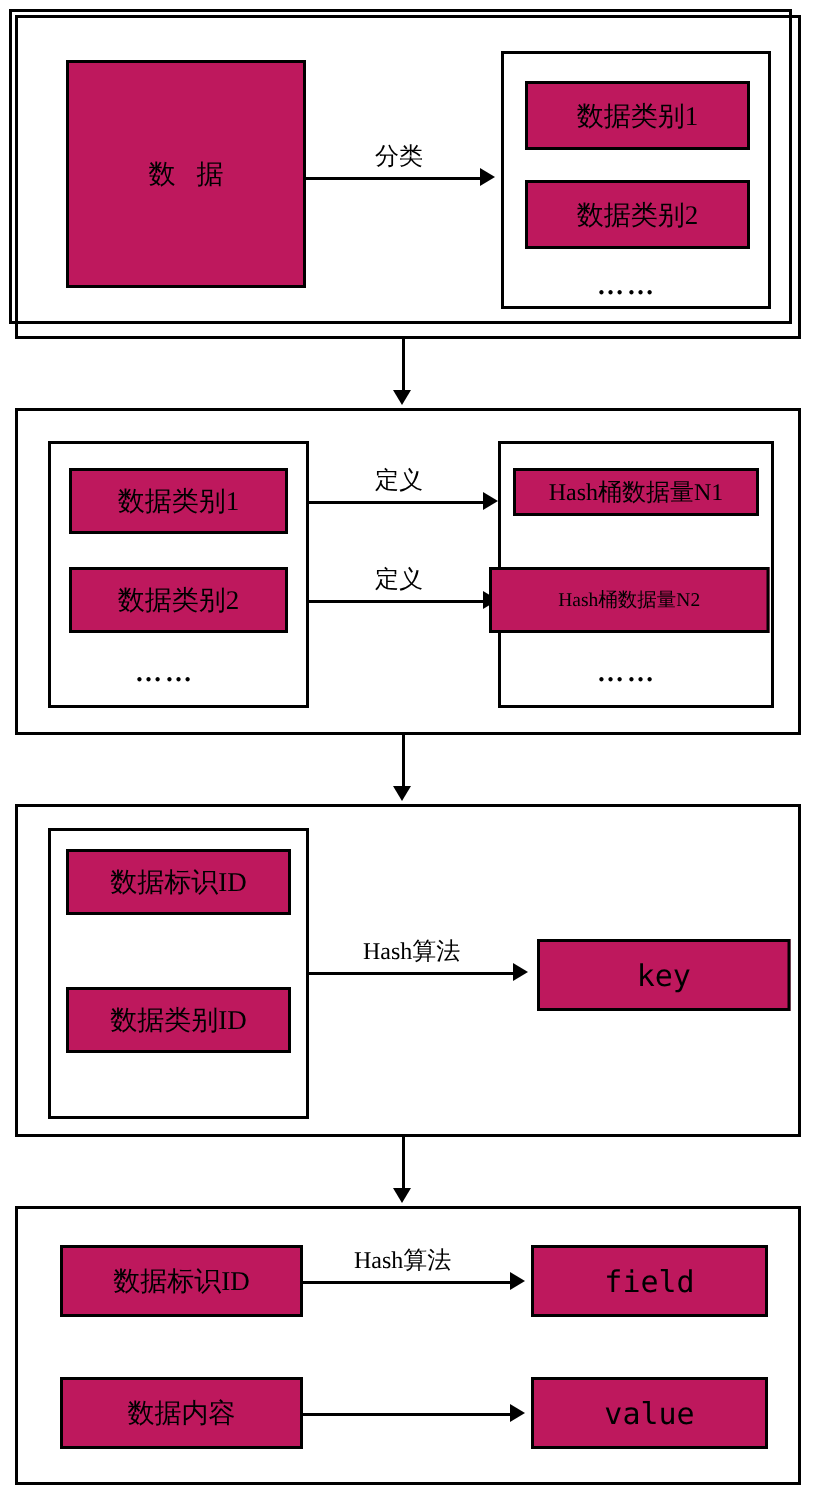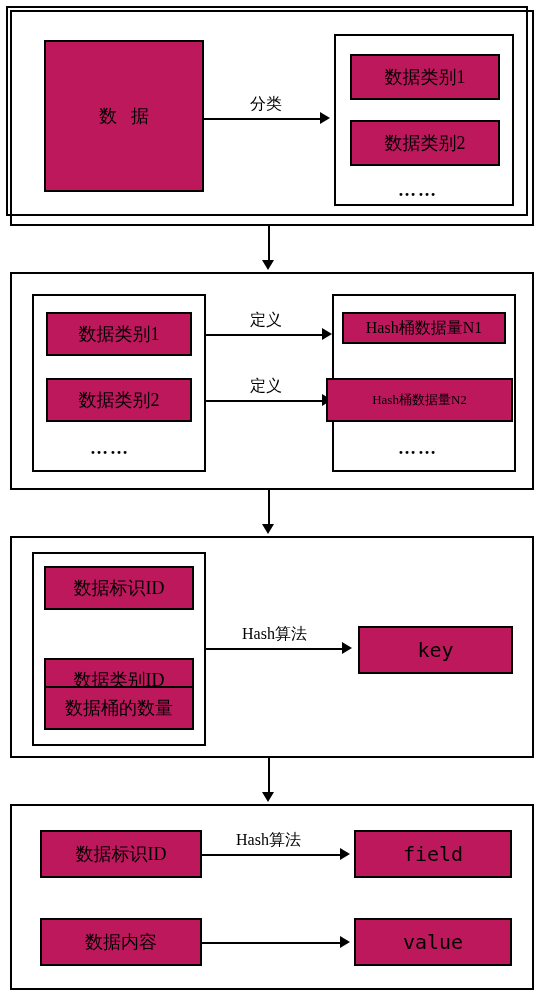--- a/index.html
+++ b/index.html
@@ -128,29 +128,26 @@
 
 <div class="stage" style="left:10px; top:536px; width:524px; height:222px;">
 
   <div class="inner-frame" style="left:20px; top:14px; width:174px; height:194px;"></div>
   <div class="box" style="left:32px; top:28px; width:150px; height:44px;">
     <span>数据标识ID</span>
   </div>
   <div class="box" style="left:32px; top:88px; width:150px; height:44px;margin-top:32px;">
     <span>数据类别ID</span>
   </div>
-  <div class="box" style="left:32px; top:148px; width:150px; height:44px;">
-    <span>数据桶的数量</span>
-  </div>
 
   <div class="arrow-line-h" style="left:194px; top:110px; width:138px;"></div>
   <div class="arrow-head-right" style="left:330px; top:104px;"></div>
   <div class="label" style="left:228px; top:86px;">Hash算法</div>
 
-  <div class="box" style="left:346px; top:88px; width:155px; height:48px; font-family: monospace; font-size:20px;">
+  <div class="box" style="left:346px; top:88px; width:169px; height:48px; font-family: monospace; font-size:20px;">
     <span>key</span>
   </div>
 </div>
 
 <div class="arrow-line-v" style="left:268px; top:758px; height:36px;"></div>
 <div class="arrow-head-down" style="left:262px; top:792px;"></div>
 
 <div class="stage" style="left:10px; top:804px; width:524px; height:186px;">
 
   <div class="box" style="left:28px; top:24px; width:162px; height:48px;">

